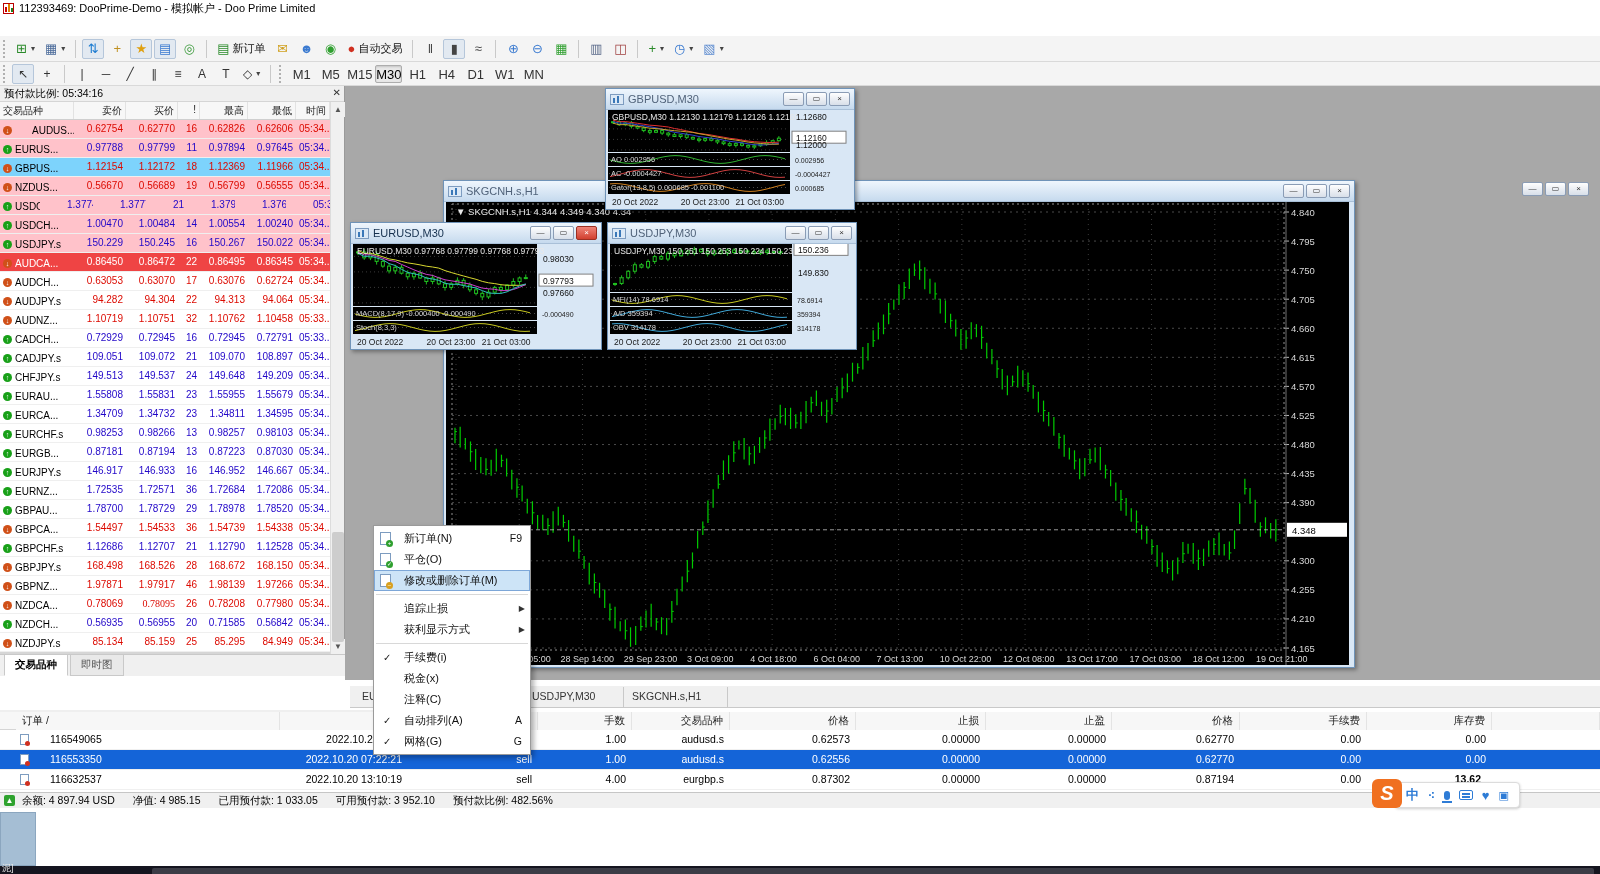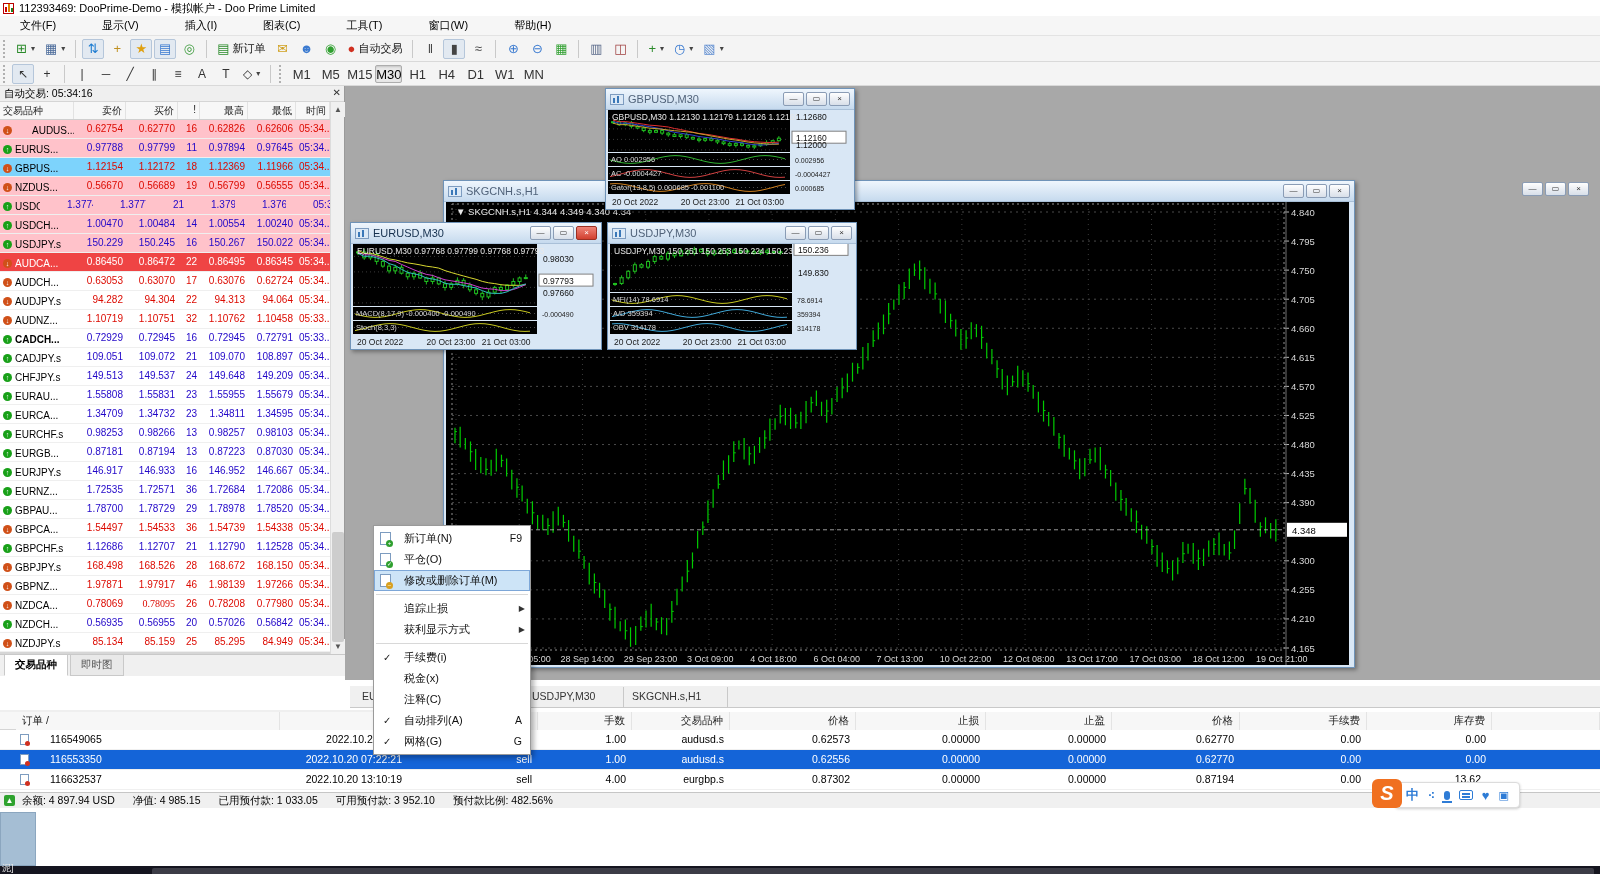--- a/index.html
+++ b/index.html
@@ -104,29 +104,20 @@
 
   <div id="titlebar" class="abs">
     <span id="app-icon">
         <i style="left:1px;height:5px"></i>
         <i style="left:4px;height:8px;background:#e08000"></i>
         <i style="left:7px;height:4px;background:#208020"></i>
       </span>
     <span>112393469: DooPrime-Demo - 模拟帐户 - Doo Prime Limited</span>
   </div>
 
-  <div id="menubar" class="abs">
-      <span class="menu-item">文件(F)</span>
-      <span class="menu-item">显示(V)</span>
-      <span class="menu-item">插入(I)</span>
-      <span class="menu-item">图表(C)</span>
-      <span class="menu-item">工具(T)</span>
-      <span class="menu-item">窗口(W)</span>
-      <span class="menu-item">帮助(H)</span>
-    </div>
   <div id="toolbar1" class="abs toolbar">
       <span class="tgrip"></span>
       <div class="tbtn">
         <span style="color: rgb(42, 138, 42);">⊞</span>
         <span class="dd">▾</span>
       </div>
       <div class="tbtn">
         <span style="color: rgb(74, 106, 154);">▦</span>
         <span class="dd">▾</span>
       </div>
@@ -855,21 +846,21 @@
             <text x="127.39999999999999" y="101" fill="#1a1a1a" font-size="8.5px">21 Oct 03:00</text>
             <rect x="184" y="-0.6399999999999997" width="54" height="12" fill="#fff" stroke="#808080"></rect>
             <text x="188" y="9.36" fill="#111" font-size="8.5px">150.236</text>
             <text x="188" y="32.400000000000006" fill="#111" font-size="8.5px">149.830</text>
           </svg></div>
       </div>
     </div>
 
   <div id="market-watch" class="abs">
     <div id="mw-title">
-      <span>自动交易: 05:34:16</span>
+      <span>预付款比例: 05:34:16</span>
       <span id="mw-close">✕</span>
     </div>
     <div id="mw-header">
         <span class="mw-hcell" style="width: 74px; text-align: left;">交易品种</span>
         <span class="mw-hcell" style="width: 52px;">卖价</span>
         <span class="mw-hcell" style="width: 52px;">买价</span>
         <span class="mw-hcell" style="width: 22px;">!</span>
         <span class="mw-hcell" style="width: 48px;">最高</span>
         <span class="mw-hcell" style="width: 48px;">最低</span>
         <span class="mw-hcell" style="width: 34px;">时间</span>
@@ -1003,21 +994,21 @@
           <span class="mw-cell" style="width: 52px; color: rgb(220, 10, 0);">1.10719</span>
           <span class="mw-cell" style="width: 52px; color: rgb(220, 10, 0);">1.10751</span>
           <span class="mw-cell" style="width: 22px; color: rgb(220, 10, 0);">32</span>
           <span class="mw-cell" style="width: 48px; color: rgb(220, 10, 0);">1.10762</span>
           <span class="mw-cell" style="width: 48px; color: rgb(220, 10, 0);">1.10458</span>
           <span class="mw-cell" style="width: 34px; color: rgb(220, 10, 0);">05:33...</span>
         </div>
         <div class="mw-row">
           <span class="mw-cell mw-sym" style="width: 74px;">
             <span class="mw-arrow" style="background: rgb(24, 160, 24);">↑</span>
-            <span style="color: rgb(0, 0, 0); font-weight: bold;">CADCH...</span>
+            <span style="color: rgb(0, 0, 0);">CADCH...</span>
           </span>
           <span class="mw-cell" style="width: 52px; color: rgb(33, 6, 200);">0.72929</span>
           <span class="mw-cell" style="width: 52px; color: rgb(33, 6, 200);">0.72945</span>
           <span class="mw-cell" style="width: 22px; color: rgb(33, 6, 200);">16</span>
           <span class="mw-cell" style="width: 48px; color: rgb(33, 6, 200);">0.72945</span>
           <span class="mw-cell" style="width: 48px; color: rgb(33, 6, 200);">0.72791</span>
           <span class="mw-cell" style="width: 34px; color: rgb(33, 6, 200);">05:33...</span>
         </div>
         <div class="mw-row">
           <span class="mw-cell mw-sym" style="width: 74px;">
@@ -1188,21 +1179,21 @@
           <span class="mw-cell" style="width: 34px; color: rgb(220, 10, 0);">05:34...</span>
         </div>
         <div class="mw-row">
           <span class="mw-cell mw-sym" style="width: 74px;">
             <span class="mw-arrow" style="background: rgb(24, 160, 24);">↑</span>
             <span style="color: rgb(0, 0, 0);">NZDCH...</span>
           </span>
           <span class="mw-cell" style="width: 52px; color: rgb(33, 6, 200);">0.56935</span>
           <span class="mw-cell" style="width: 52px; color: rgb(33, 6, 200);">0.56955</span>
           <span class="mw-cell" style="width: 22px; color: rgb(33, 6, 200);">20</span>
-          <span class="mw-cell" style="width: 48px; color: rgb(33, 6, 200);">0.57026</span>
+          <span class="mw-cell" style="width: 48px; color: rgb(33, 6, 200);">0.71585</span>
           <span class="mw-cell" style="width: 48px; color: rgb(33, 6, 200);">0.56842</span>
           <span class="mw-cell" style="width: 34px; color: rgb(33, 6, 200);">05:34...</span>
         </div>
         <div class="mw-row">
           <span class="mw-cell mw-sym" style="width: 74px;">
             <span class="mw-arrow" style="background: rgb(208, 80, 24);">↓</span>
             <span style="color: rgb(0, 0, 0);">NZDJPY.s</span>
           </span>
           <span class="mw-cell" style="width: 52px; color: rgb(220, 10, 0);">85.134</span>
           <span class="mw-cell" style="width: 52px; color: rgb(220, 10, 0);">85.159</span>
@@ -1307,21 +1298,21 @@
           <span class="ord-cell" style="left: 16px; width: 264px; text-align: left; padding-left: 34px;">116632537</span>
           <span class="ord-cell" style="left: 280px; width: 128px; text-align: right;">2022.10.20 13:10:19</span>
           <span class="ord-cell" style="left: 408px; width: 130px; text-align: right;">sell</span>
           <span class="ord-cell" style="left: 538px; width: 94px; text-align: right;">4.00</span>
           <span class="ord-cell" style="left: 632px; width: 98px; text-align: right;">eurgbp.s</span>
           <span class="ord-cell" style="left: 730px; width: 126px; text-align: right;">0.87302</span>
           <span class="ord-cell" style="left: 856px; width: 130px; text-align: right;">0.00000</span>
           <span class="ord-cell" style="left: 986px; width: 126px; text-align: right;">0.00000</span>
           <span class="ord-cell" style="left: 1112px; width: 128px; text-align: right;">0.87194</span>
           <span class="ord-cell" style="left: 1240px; width: 127px; text-align: right;">0.00</span>
-          <span class="ord-cell" style="left: 1362px; width: 125px; text-align: right;">13.62</span>
+          <span class="ord-cell" style="left: 1362px; width: 125px; text-align: right; font-weight: bold;">13.62</span>
           <span class="ord-cell" style="left: 1492px; width: 108px; text-align: right;"></span>
         </div>
       </div>
   </div>
 
   <div id="statusbar" class="abs">
       <span>余额: 4 897.94 USD</span>
       <span>净值: 4 985.15</span>
       <span>已用预付款: 1 033.05</span>
       <span>可用预付款: 3 952.10</span>

